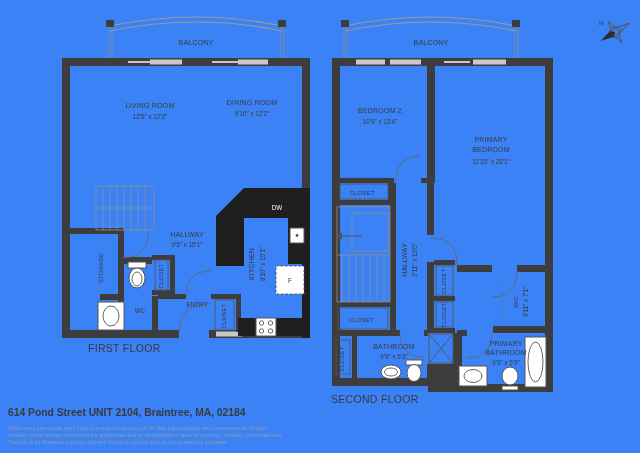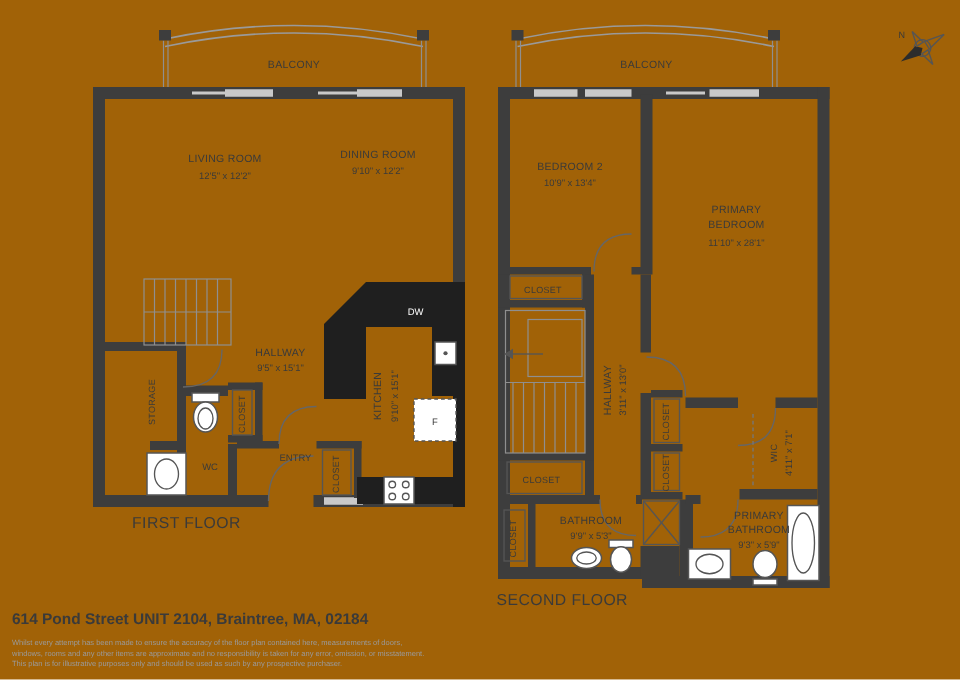--- a/index.html
+++ b/index.html
@@ -1,16 +1,16 @@
 <!DOCTYPE html>
 <html><head>
 <meta charset="utf-8">
 <style>
   html,body{margin:0;padding:0;background:#fff;}
-  #canvas{position:relative;width:640px;height:453px;background:#a16207;overflow:hidden;
+  #canvas{position:relative;width:640px;height:453px;background:#3b82f6;overflow:hidden;
           font-family:"Liberation Sans", sans-serif;}
   svg{display:block;}
   .wall{fill:#3d3d3d;}
   .counter{fill:#1f1f1f;}
   .window{fill:#c9c9c9;}
   .thin{fill:none;stroke:#555;stroke-width:0.9;}
   .thin2{fill:none;stroke:#8f8f8f;stroke-width:0.8;}
   .fix{fill:#ffffff;stroke:#555;stroke-width:1;}
   .arc{fill:none;stroke:#666;stroke-width:0.9;}
   .rail{fill:none;stroke:#9a9a9a;stroke-width:1.1;}

